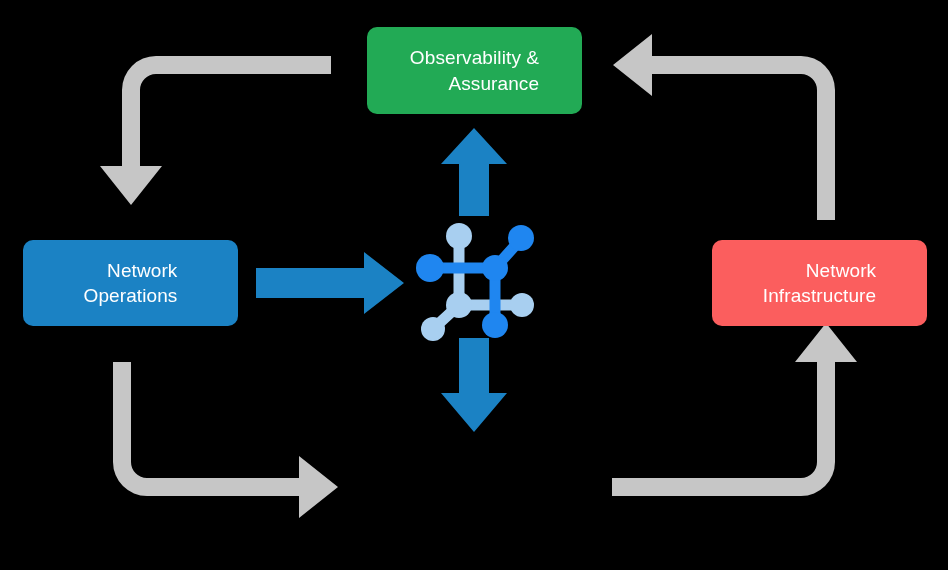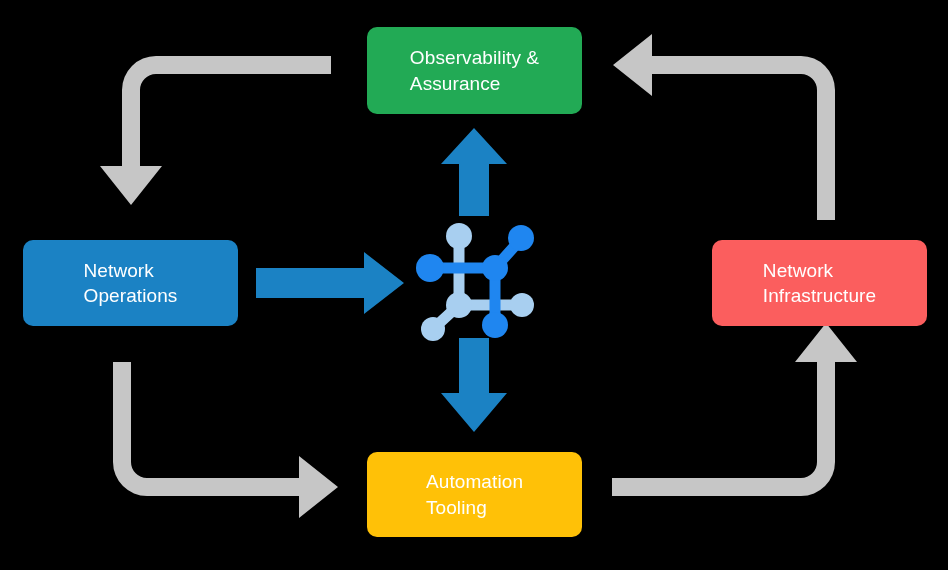--- a/index.html
+++ b/index.html
@@ -16,21 +16,21 @@
     height: 570px;
     background: #000000;
     overflow: hidden;
   }
   .node-box {
     position: absolute;
     border-radius: 10px;
     display: flex;
     align-items: center;
     justify-content: center;
-    text-align: left;
+    text-align: right;
     color: #ffffff;
     font-size: 19px;
     line-height: 1.33;
     font-weight: 400;
     letter-spacing: 0.1px;
     box-sizing: border-box;
     padding: 4px 10px;
     white-space: pre-line;
   }
   #box-observability {
@@ -195,16 +195,14 @@
 
   <div class="node-box" id="box-observability">Observability &amp;
 Assurance</div>
 
   <div class="node-box" id="box-operations">Network
 Operations</div>
 
   <div class="node-box" id="box-infrastructure">Network
 Infrastructure</div>
 
-  <div class="node-box" id="box-automation">Automation
-Tooling</div>
 
 </div>
 
 </body></html>

